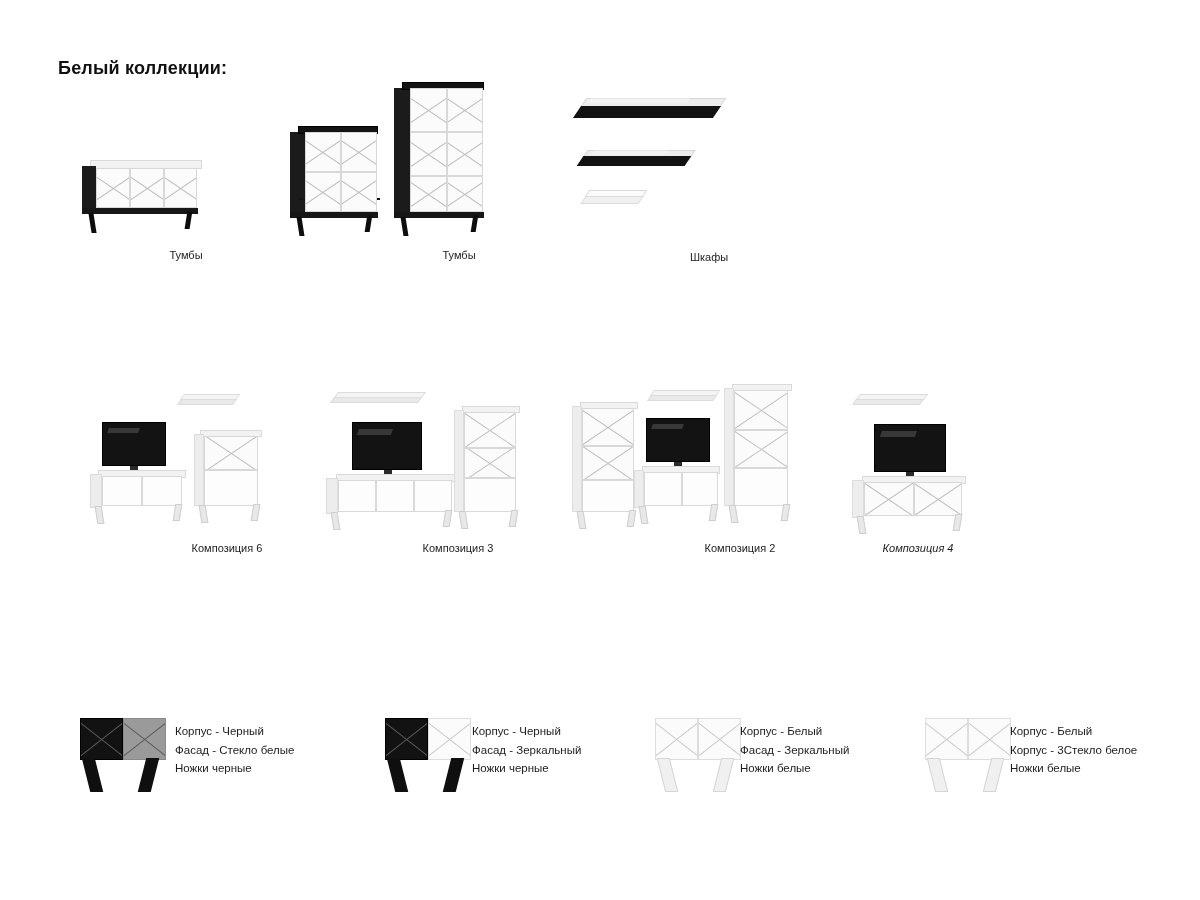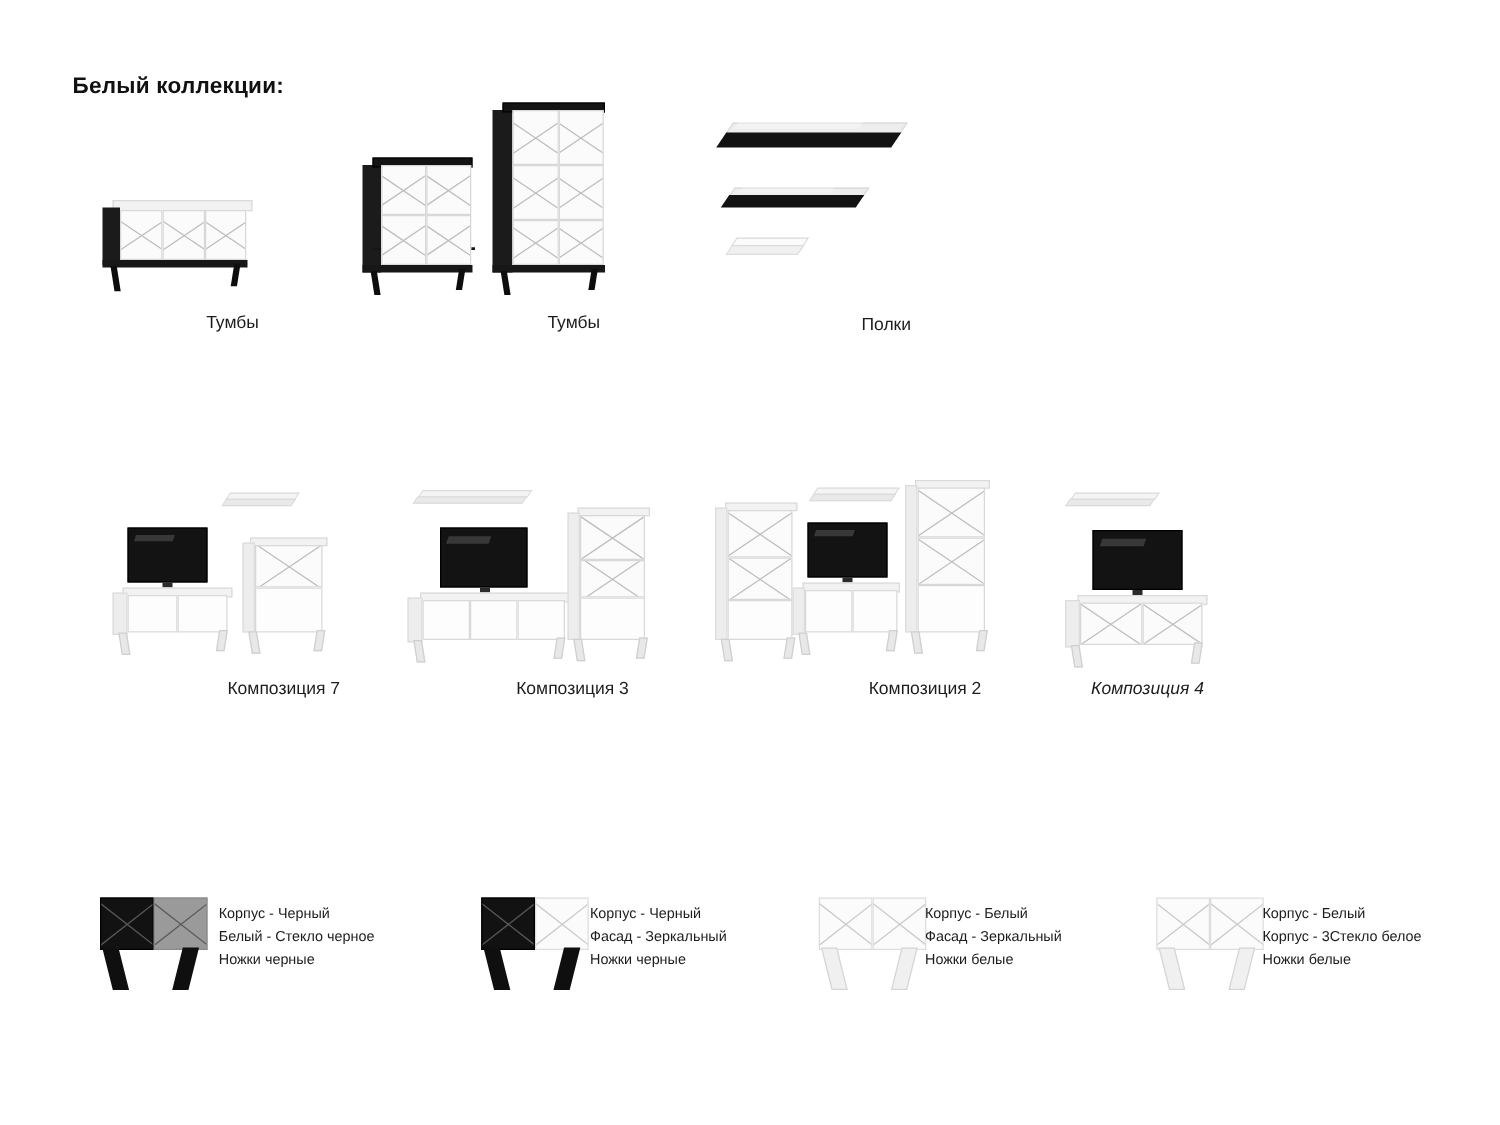--- a/index.html
+++ b/index.html
@@ -27,21 +27,21 @@
     letter-spacing: 0.2px;
     color: #111111;
     white-space: nowrap;
   }
   #title-modules { left: 58px; top: 58px; }
   #title-compositions { left: 58px; top: 352px; }
   #title-finishes { left: 58px; top: 675px; }
 
   .caption {
     position: absolute;
-    font-size: 14px;
+    font-size: 11px;
     color: #1c1c1c;
     text-align: left;
     white-space: nowrap;
     transform: translateX(-50%);
   }
 
   
   .fig { position: absolute; }
 
   .box {
@@ -233,21 +233,21 @@
     <div class="box" style="left:2px; top:14px; width:140px; height:12px; background:#121212; transform: skewX(-34deg);"></div>
     <div class="box" style="left:14px; top:5px; width:100px; height:6px; background:rgba(255,255,255,0.35); transform: skewX(-34deg);"></div>
 
     <div class="box" style="left:10px; top:58px; width:108px; height:8px; background:#ededed; border:1px solid #d7d7d7; transform: skewX(-34deg);"></div>
     <div class="box" style="left:5px; top:64px; width:108px; height:10px; background:#121212; transform: skewX(-34deg);"></div>
     <div class="box" style="left:18px; top:57px; width:74px; height:5px; background:rgba(255,255,255,0.3); transform: skewX(-34deg);"></div>
 
     <div class="box" style="left:12px; top:98px; width:58px; height:7px; background:#fbfbfb; border:1px solid #d9d9d9; transform: skewX(-34deg);"></div>
     <div class="box" style="left:8px; top:104px; width:58px; height:8px; background:#f0f0f0; border:1px solid #dcdcdc; transform: skewX(-34deg);"></div>
   </div>
-  <div class="caption" style="left:709px; top:251px;">Полки</div>
+  <div class="caption" style="left:709px; top:251px;">Шкафы</div>
 
 
   <div class="fig" id="fig-comp1" style="left:90px; top:392px; width:185px; height:135px;">
 
     <div class="box" style="left:92px; top:2px; width:56px; height:6px; background:#f4f4f4; border:1px solid #dcdcdc; transform:skewX(-34deg);"></div>
     <div class="box" style="left:89px; top:7px; width:56px; height:6px; background:#e9e9e9; border:1px solid #dcdcdc; transform:skewX(-34deg);"></div>
 
     <div class="screen" style="left:12px; top:30px; width:64px; height:44px;">
         <span class="glare"></span>
       </div>
@@ -260,21 +260,21 @@
     <div class="leg white" style="left:6px; top:114px; width:5px; height:16px; transform:skewX(9deg);"></div>
     <div class="leg white" style="left:84px; top:112px; width:5px; height:15px; transform:skewX(-9deg);"></div>
 
     <div class="top-plane" style="left:110px; top:38px; width:62px; height:7px;"></div>
     <div class="side-light" style="left:104px; top:42px; width:10px; height:72px;"></div>
     <div class="mirror" style="left:114px; top:44px; width:54px; height:34px;"></div>
     <div class="white-panel" style="left:114px; top:78px; width:54px; height:36px;"></div>
     <div class="leg white" style="left:110px; top:113px; width:5px; height:16px; transform:skewX(9deg);"></div>
     <div class="leg white" style="left:162px; top:112px; width:5px; height:15px; transform:skewX(-9deg);"></div>
   </div>
-  <div class="caption" style="left:227px; top:542px;">Композиция 7</div>
+  <div class="caption" style="left:227px; top:542px;">Композиция 6</div>
 
   <div class="fig" id="fig-comp2" style="left:322px; top:390px; width:200px; height:140px;">
 
     <div class="box" style="left:14px; top:2px; width:88px; height:6px; background:#f4f4f4; border:1px solid #dcdcdc; transform:skewX(-34deg);"></div>
     <div class="box" style="left:10px; top:7px; width:88px; height:6px; background:#e9e9e9; border:1px solid #dcdcdc; transform:skewX(-34deg);"></div>
 
     <div class="screen" style="left:30px; top:32px; width:70px; height:48px;">
         <span class="glare"></span>
       </div>
     <div class="stand" style="left:62px; top:80px; width:8px; height:4px;"></div>
@@ -357,21 +357,21 @@
         </div>
       <div class="right-wing wing-grey">
           <span class="wing-x dark"></span>
         </div>
     </div>
     <div class="corner-leg black" style="left:6px; top:40px; transform: skewX(14deg);"></div>
     <div class="corner-leg black" style="left:62px; top:40px; transform: skewX(-14deg);"></div>
   </div>
   <div class="finish-label" style="left:175px; top:722px;">
     <div>Корпус - Черный</div>
-    <div>Белый - Стекло черное</div>
+    <div>Фасад - Стекло белые</div>
     <div>Ножки черные</div>
   </div>
 
   <div class="finish" style="left:385px; top:718px;">
     <div class="corner">
       <div class="left-wing wing-black">
           <span class="wing-x dark"></span>
         </div>
       <div class="right-wing wing-white">
           <span class="wing-x light"></span>

